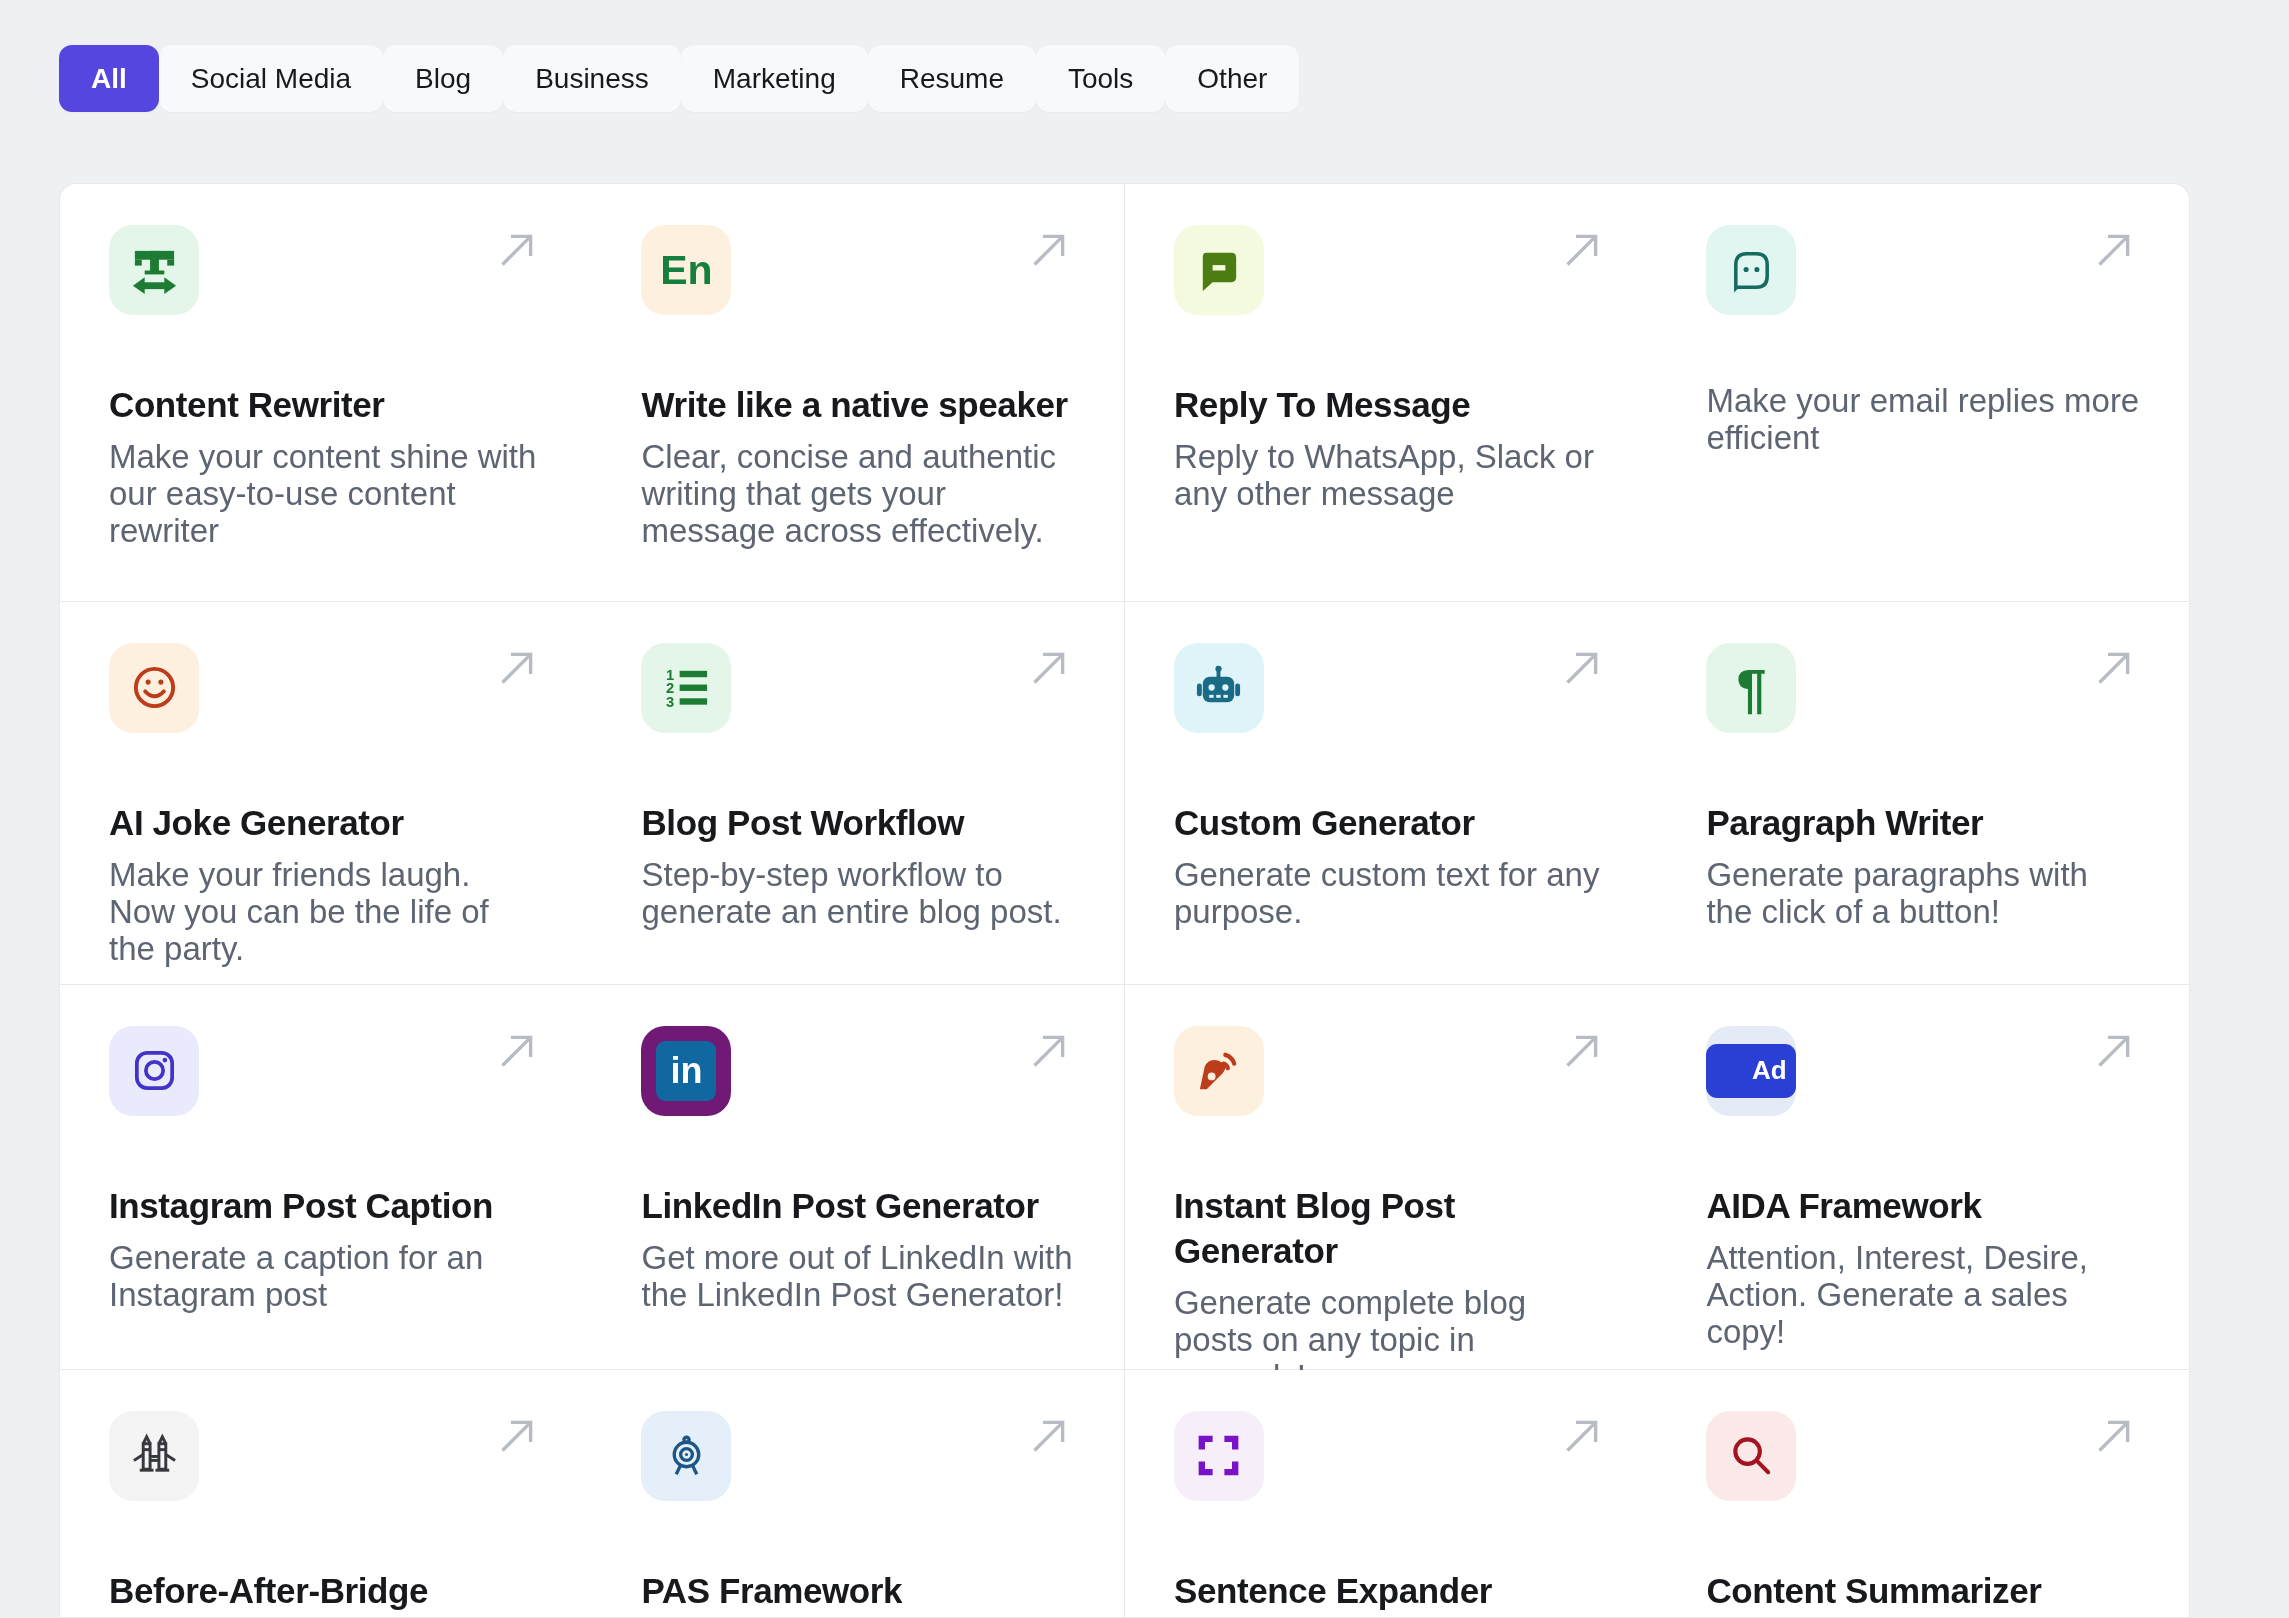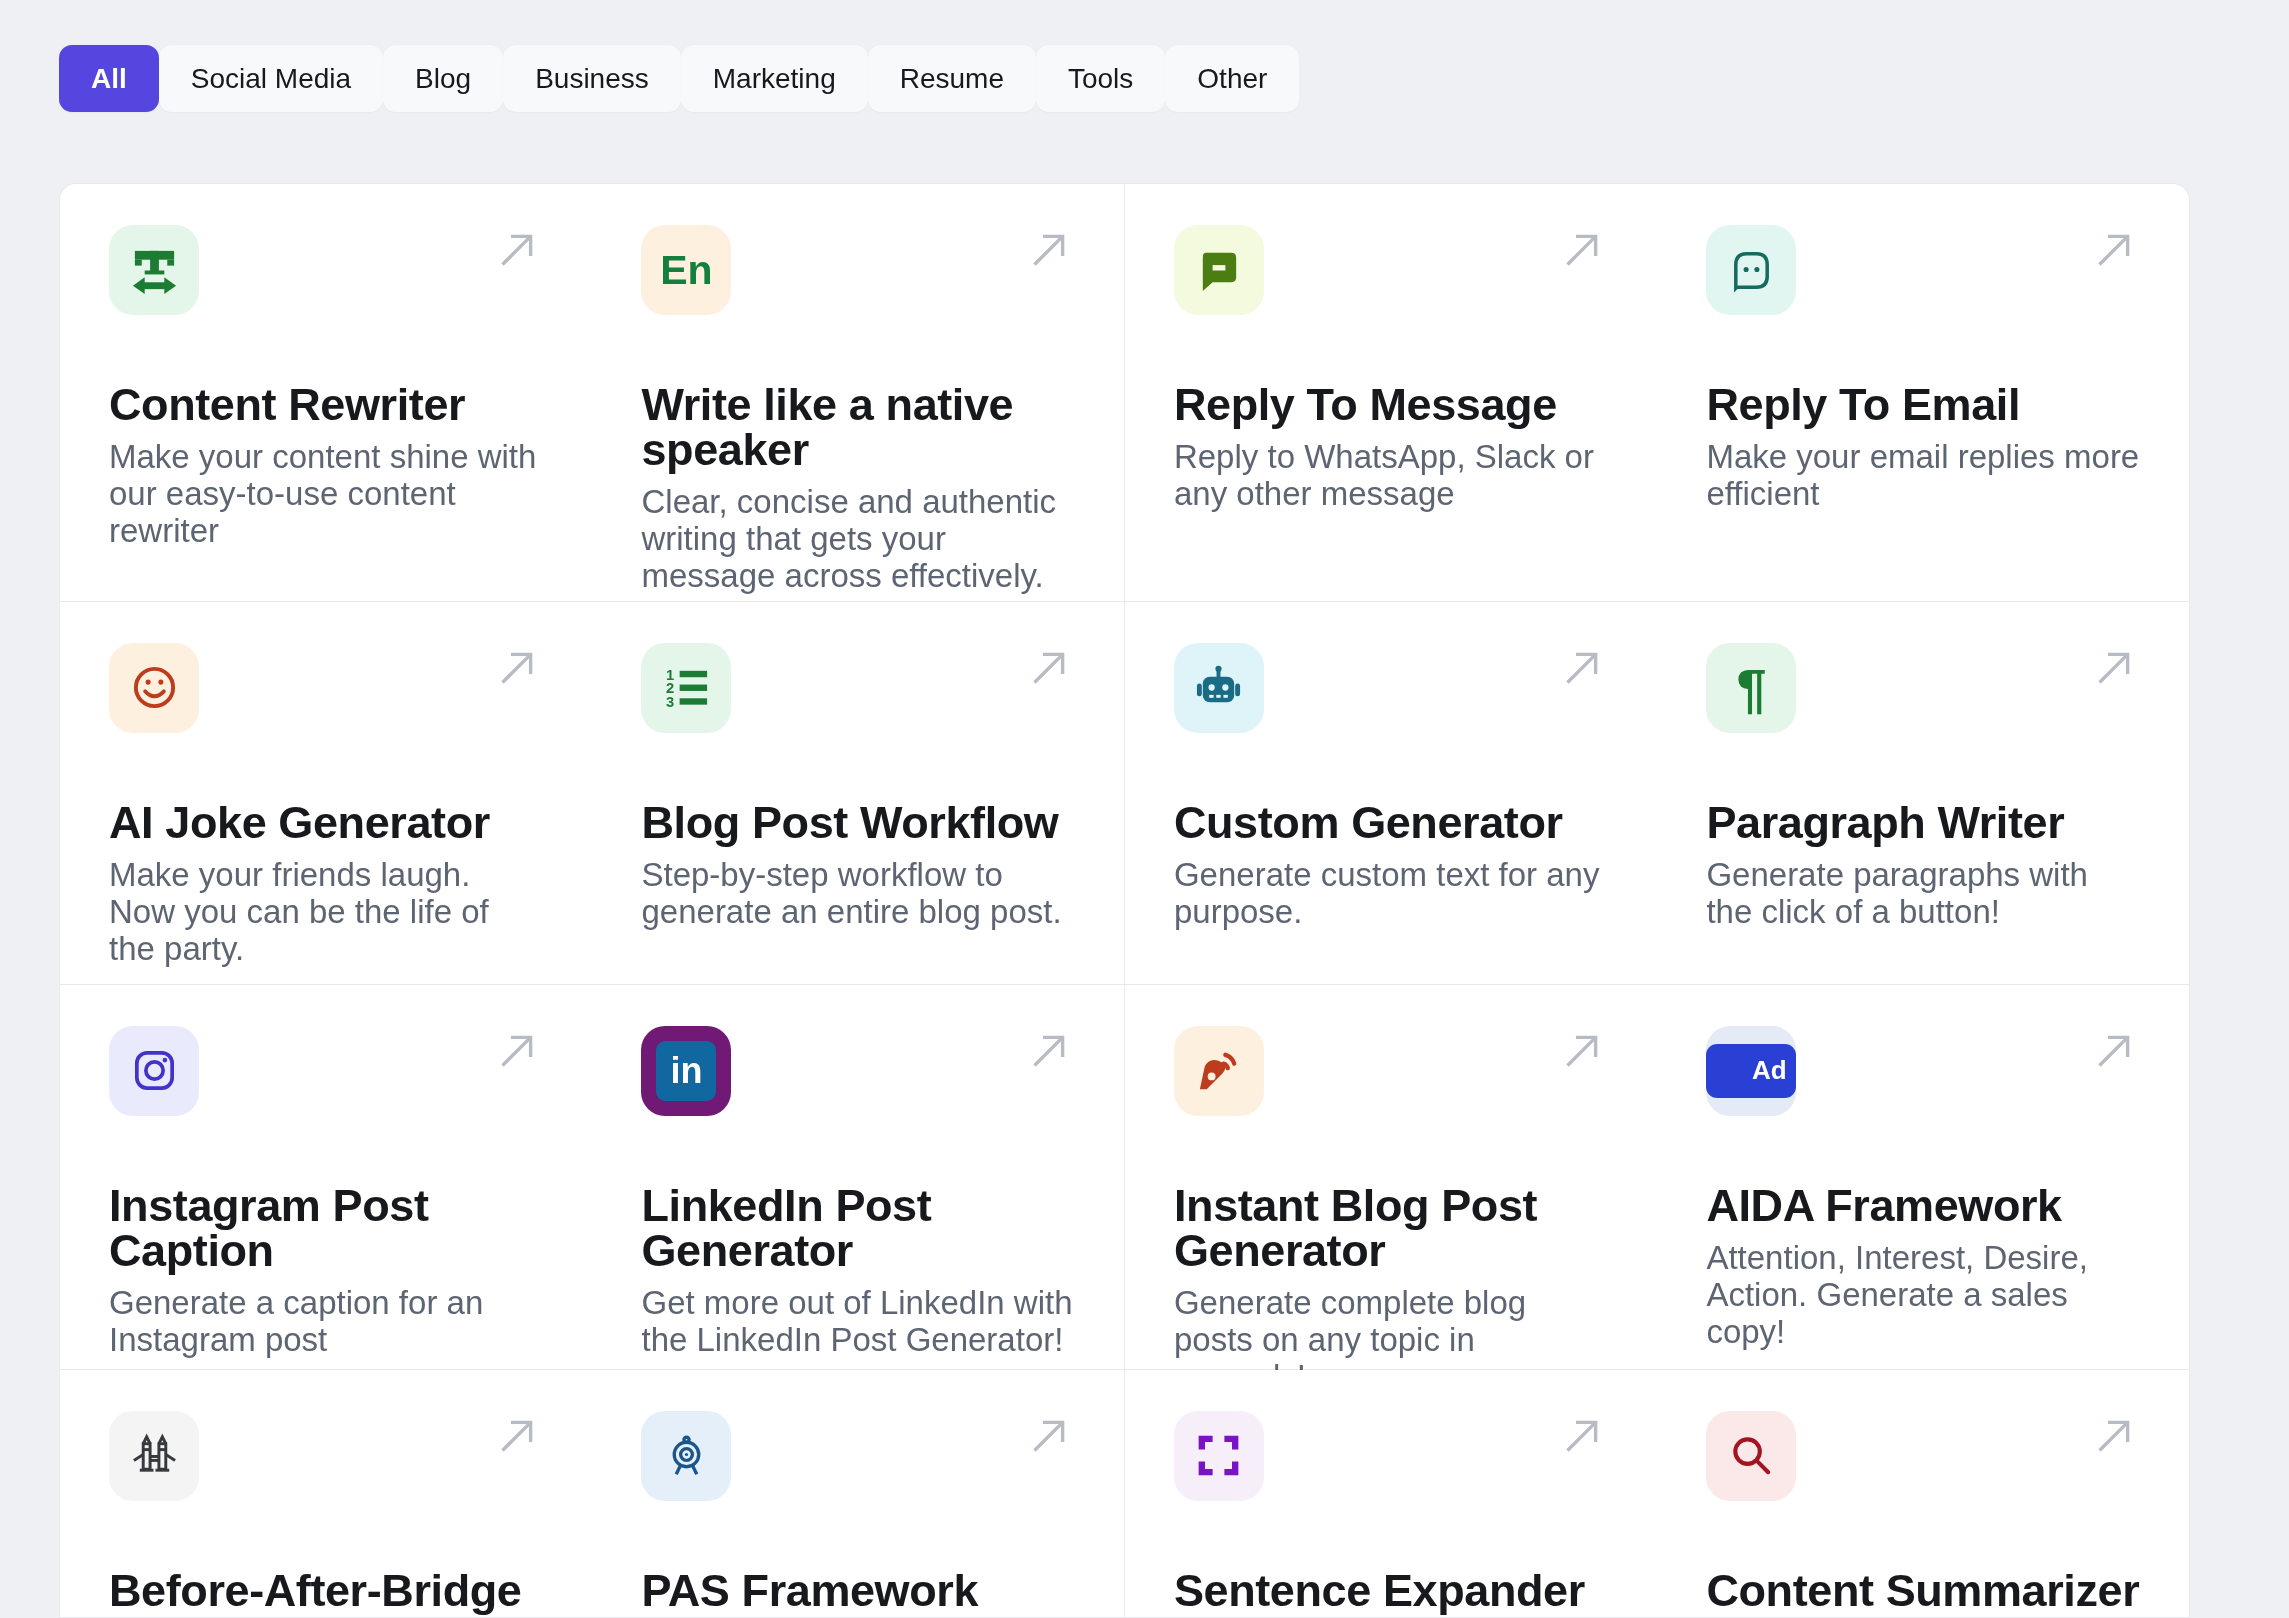--- a/index.html
+++ b/index.html
@@ -59,21 +59,21 @@
   .icon-text{font-weight:600;}
   .badge{
     display:flex;align-items:center;justify-content:center;
     color:#fff;font-weight:700;
   }
   .open-arrow{
     position:absolute;top:43px;right:52px;
     width:45px;height:45px;color:#b7bbc3;
   }
   .card-title{
-    font-size:45px;line-height:45px;font-weight:700;
+    font-size:35px;line-height:45px;font-weight:700;
     color:#17191d;letter-spacing:-0.4px;
     margin:0;
   }
   .card-desc{
     margin:11px 0 0 0;
     font-size:33px;line-height:37px;
     color:#5d6472;
     max-width:440px;
   }
 </style>
@@ -148,21 +148,20 @@
           <svg viewBox="0 0 52 52" fill="none" stroke="#156b60" stroke-width="3.6">
       <path d="M10 44 V20 Q10 9 21 9 H31 Q42 9 42 20 V32 Q42 43 31 43 H11 Z"></path>
       <circle cx="20.5" cy="25" r="2.6" fill="#156b60" stroke="none"></circle>
       <circle cx="31.5" cy="25" r="2.6" fill="#156b60" stroke="none"></circle>
           </svg>
         </div>
     <svg class="open-arrow" viewBox="0 0 48 48" fill="none" stroke="currentColor" stroke-width="3.6">
       <path d="M8 40 L38 10"></path>
       <path d="M17 10 H38 V31"></path>
     </svg>
-    <h3 class="card-title">Reply To Email</h3>
     <p class="card-desc">Make your email replies more efficient</p>
   </article>
 
   <article class="card">
     <div class="icon-box" style="background: rgb(253, 240, 223);">
           <svg viewBox="0 0 52 52" fill="none" stroke="#bc3c1c" stroke-width="4">
       <circle cx="26" cy="26" r="19"></circle>
       <circle cx="19.5" cy="20.5" r="2.6" fill="#bc3c1c" stroke="none"></circle>
       <circle cx="32.5" cy="20.5" r="2.6" fill="#bc3c1c" stroke="none"></circle>
       <path d="M16.5 30 q9.5 10 19 0" stroke-linecap="round"></path>

